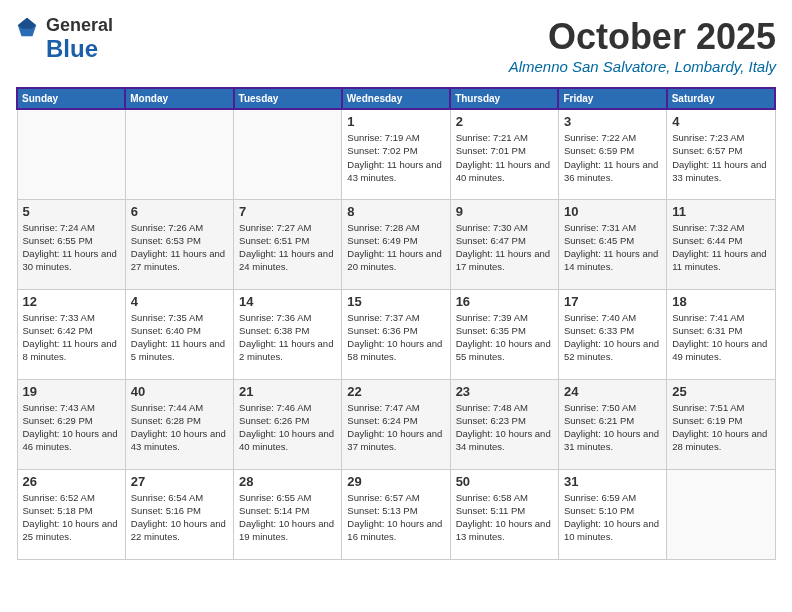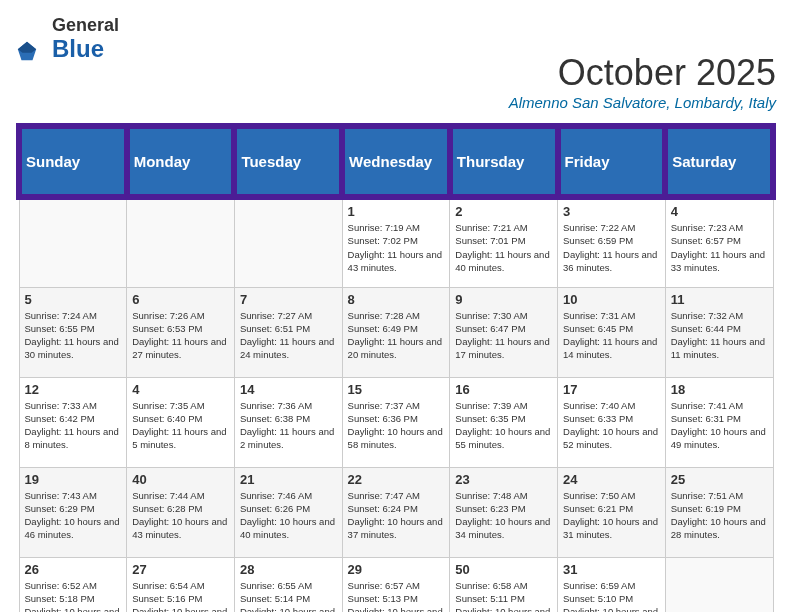--- a/index.html
+++ b/index.html
@@ -11,54 +11,53 @@
       padding: 16px;
     }
     .header-section {
       display: flex;
       align-items: flex-start;
       justify-content: space-between;
       margin-bottom: 12px;
     }
     .logo {
       display: flex;
-      align-items: flex-end;
-      gap: 14px;
+      align-items: flex-start;
+      gap: 8px;
     }
     .logo-icon {
       width: 22px;
       height: 22px;
     }
     .title-section {
       text-align: right;
     }
     .month-title {
       font-size: 36px;
       color: #333;
-      font-weight: normal;
-      margin-top: 36px;
+      font-weight: bold;
     }
     .subtitle {
       font-size: 15px;
       color: #0369a1;
       font-style: italic;
     }
     .calendar {
       width: 100%;
       border-collapse: collapse;
       border: 1px solid #ccc;
     }
     .calendar th {
       background-color: #2a6db5;
       color: #fff;
-      font-size: 15px;
+      font-size: 10px;
       font-weight: bold;
-      padding: 24px 4px;
+      padding: 4px 4px;
       text-align: left;
-      border: 6px solid #4c1d95;
+      border: 2px solid #4c1d95;
     }
     .calendar td {
       width: calc(100%/7);
       vertical-align: top;
       border: 1px solid #ccc;
       padding: 4px 5px;
       font-size: 10px;
       color: #333;
       height: 90px;
       background: #fff;

